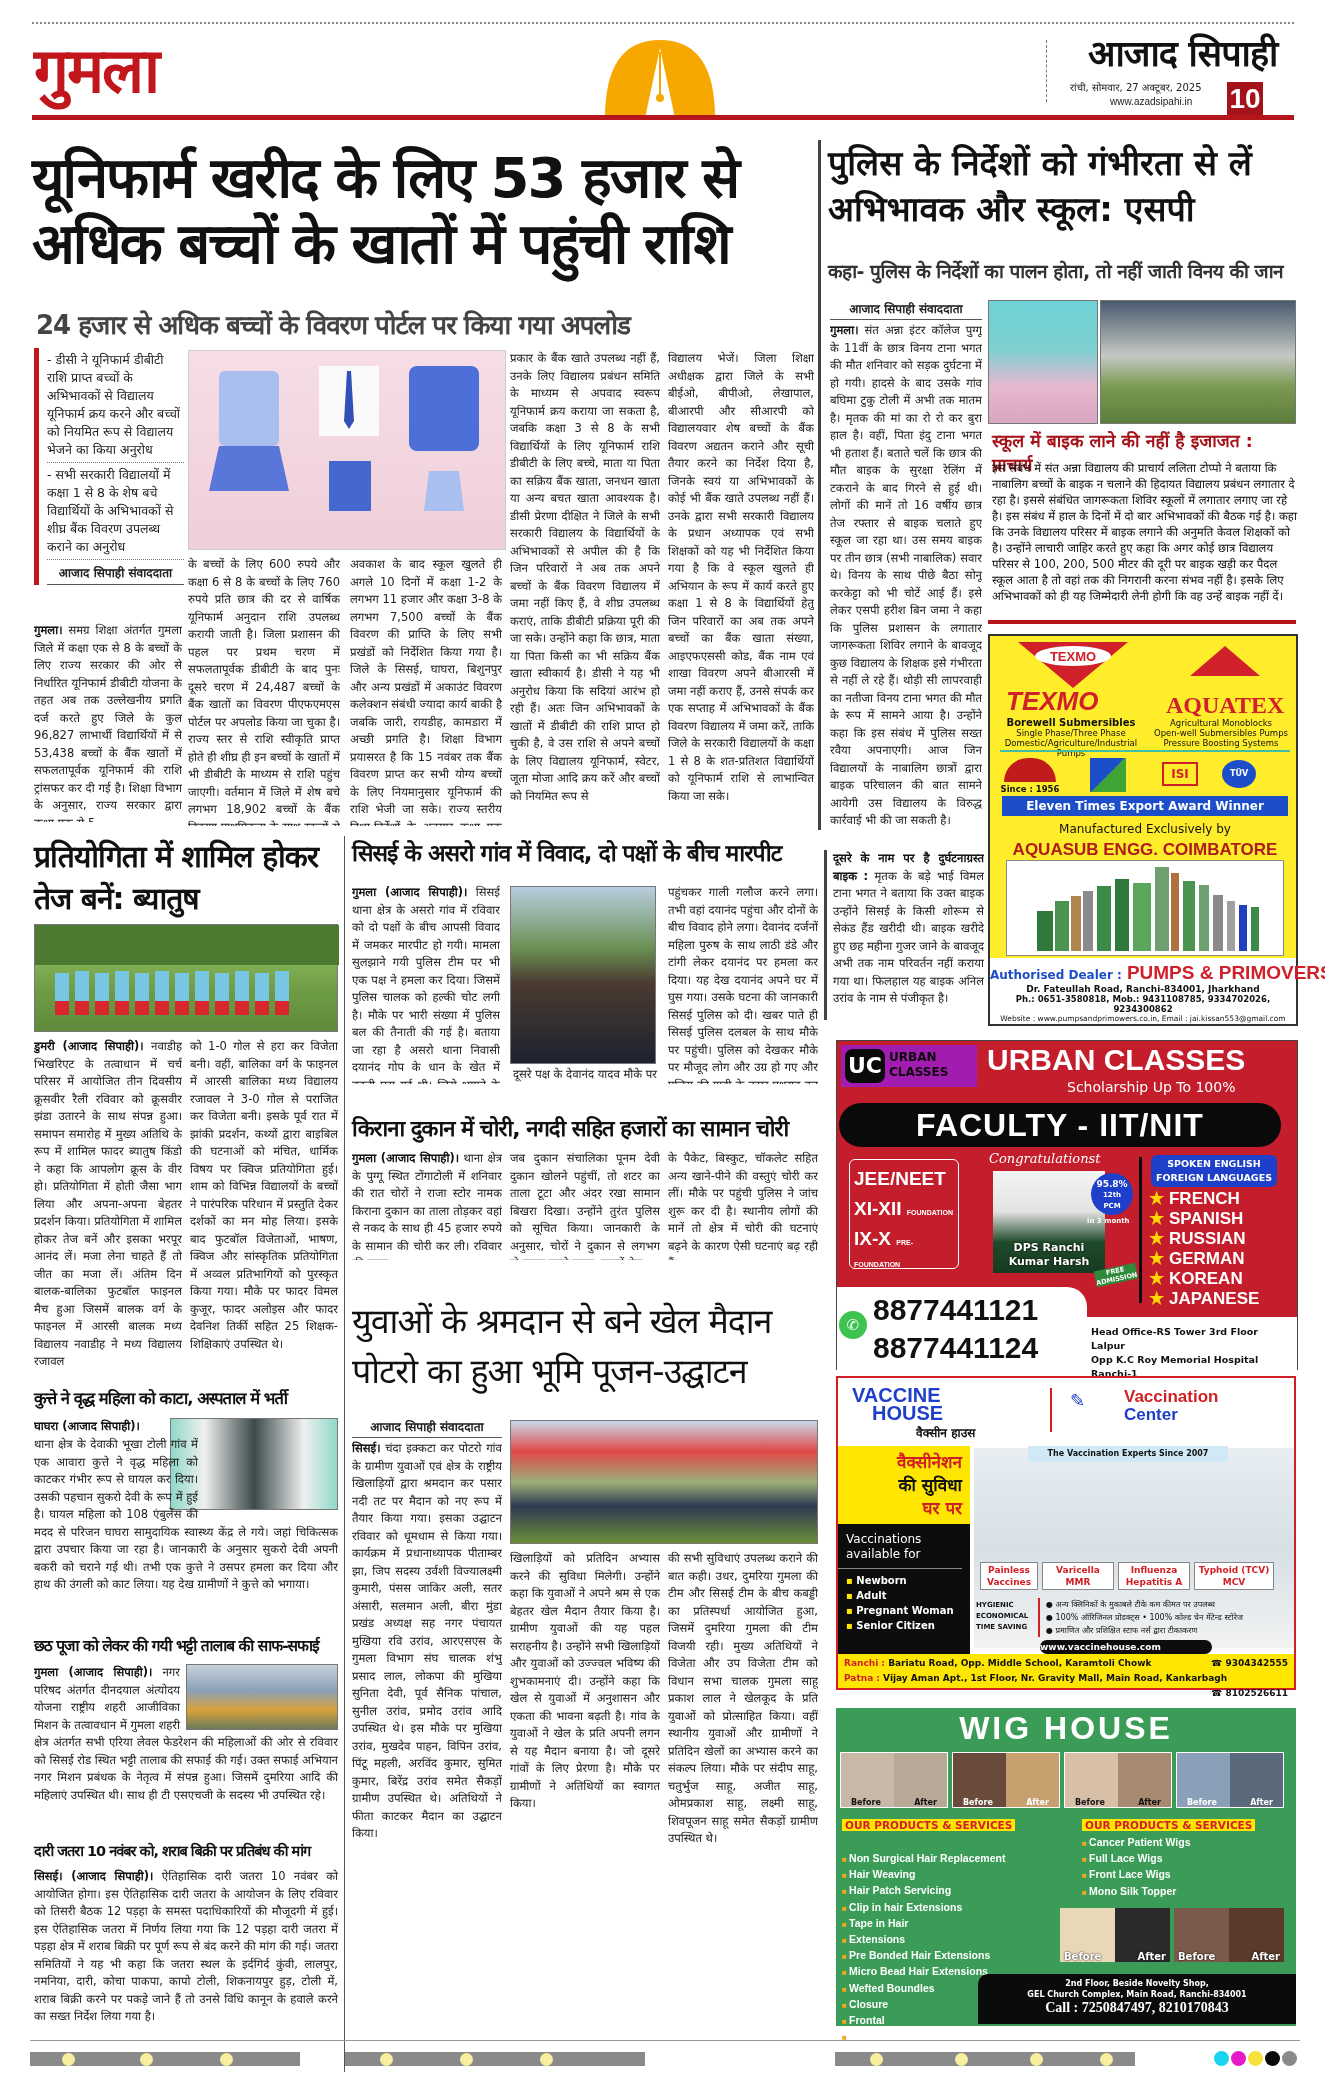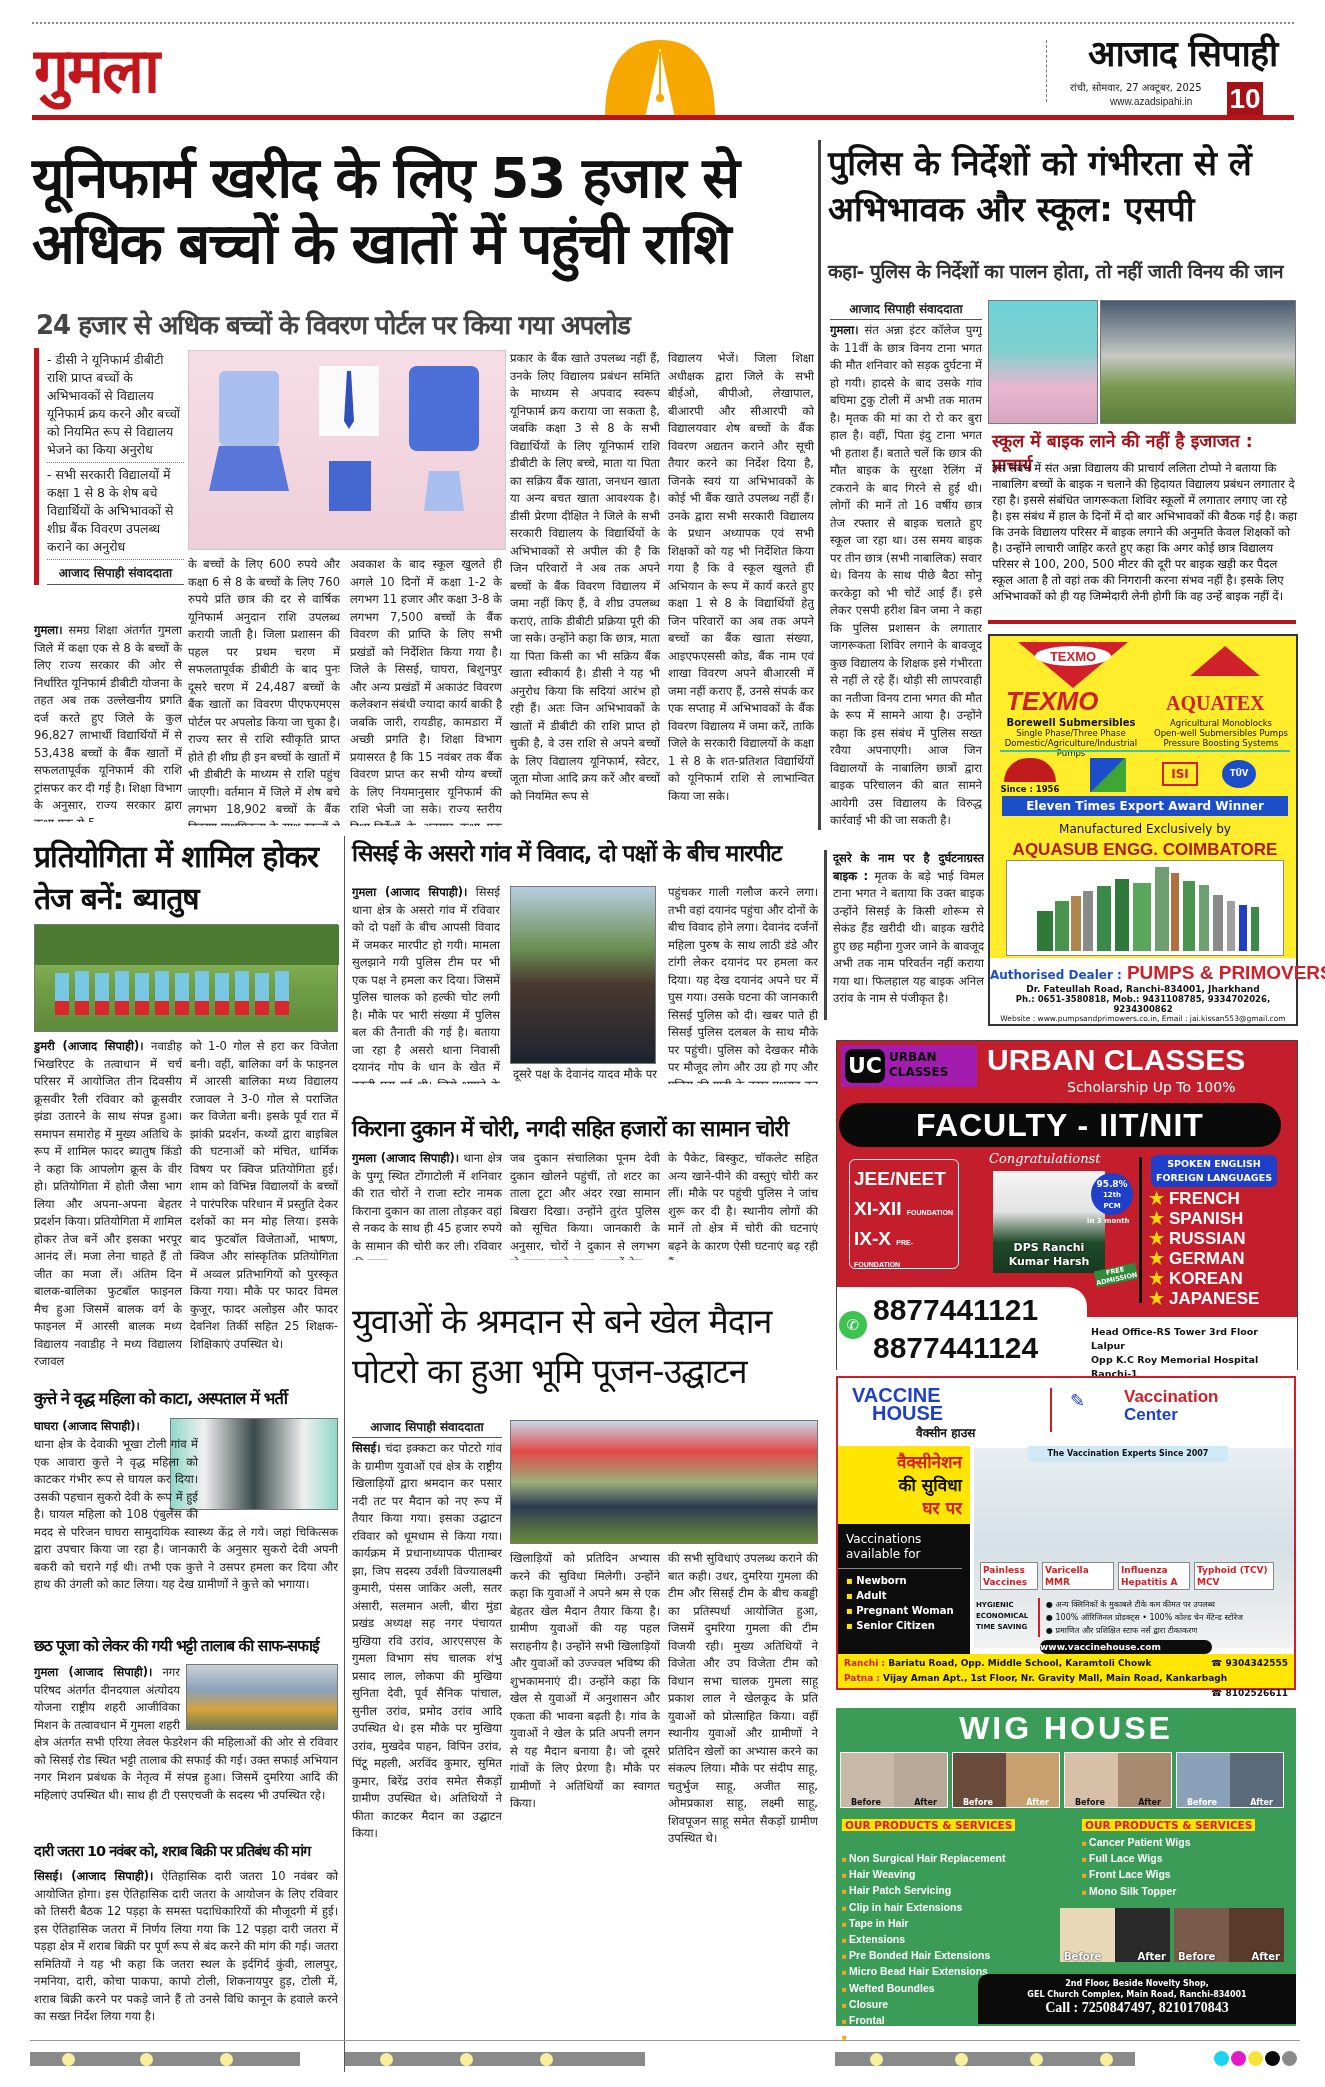--- a/index.html
+++ b/index.html
@@ -36,40 +36,40 @@
   .police-h1 { left: 828px; top: 140px; width: 470px; font-size: 34px; font-weight: bold; line-height: 46px; color: #111; }
   .police-sub { left: 828px; top: 258px; width: 470px; font-size: 19px; font-weight: bold; color: #333; letter-spacing: -0.5px; }
   .photo { background: #bbb; border: 1px solid #777; }
   .principal-h { left: 992px; top: 428px; width: 305px; font-size: 17.5px; font-weight: bold; color: #a5121a; }
   .principal-text { left: 992px; top: 460px; width: 305px; font-size: 11.5px; line-height: 16px; color: #111; }
   .red-underline { left: 988px; top: 620px; width: 308px; height: 4px; background: #b5161b; }
 
   
   .ad-texmo { left: 988px; top: 634px; width: 310px; height: 392px; background: #ffec2a; border: 2px solid #333; }
   .texmo-brand { left: 16px; top: 50px; font-size: 26px; font-weight: bold; font-style: italic; color: #d0202a; font-family: "Liberation Sans", sans-serif; }
-  .aquatex-brand { left: 176px; top: 56px; font-size: 20px; font-weight: bold; color: #d0202a; font-family: "Liberation Serif", serif; }
+  .aquatex-brand { left: 176px; top: 56px; font-size: 24px; font-weight: bold; color: #d0202a; font-family: "Liberation Serif", serif; }
   .ad-small { font-size: 8.5px; line-height: 10px; color: #111; text-align: center; }
   .award-bar { left: 12px; top: 160px; width: 286px; height: 20px; background: #1d4ec9; color: #fff; font-size: 12px; font-weight: bold; text-align: center; line-height: 20px; }
   .aquasub { left: 8px; top: 204px; width: 294px; text-align: center; font-size: 17px; font-weight: bold; color: #b01b1b; font-family: "Liberation Sans", sans-serif; }
   .pumps-img { left: 16px; top: 224px; width: 278px; height: 96px; background: #fff; border: 1px solid #888; }
   .dealer-bar { left: 0; top: 322px; width: 306px; height: 66px; background: #fff; }
 
   
   .ad-urban { left: 836px; top: 1040px; width: 462px; height: 330px; background: #c41d2c; border: 1px solid #444; }
   .faculty-pill { left: 2px; top: 62px; width: 442px; height: 44px; background: #0a0a0a; border-radius: 22px; color: #fff; font-size: 32px; font-weight: bold; text-align: center; line-height: 44px; font-family: "Liberation Sans", sans-serif; letter-spacing: 1px; }
   .lang { color: #fff; font-weight: bold; font-size: 17px; line-height: 20px; font-family: "Liberation Sans", sans-serif; }
   .phone-bar { left: 0; top: 246px; width: 250px; height: 84px; background: #fff; border-top-right-radius: 20px; }
   .phone-num { font-size: 30px; font-weight: bold; color: #111; font-family: "Liberation Sans", sans-serif; line-height: 37px; }
 
   
   .ad-vaccine { left: 836px; top: 1376px; width: 460px; height: 314px; background: #fff; border: 2px solid #d11f25; }
   .vac-yellow { left: 0; top: 68px; width: 132px; height: 82px; background: #ffe600; }
   .vac-black { left: 0; top: 146px; width: 132px; height: 130px; background: #0d0d0d; color: #fff; }
   .vac-foot { left: 0; top: 276px; width: 456px; height: 34px; background: #ffe600; font-size: 9px; font-weight: bold; line-height: 15px; padding: 2px 6px; }
-  .vac-chip { border: 1px solid #888; font-size: 9px; font-weight: bold; color: #d11f25; line-height: 12px; padding: 1px 2px; background: #fff; }
+  .vac-chip { border: 1px solid #888; font-size: 9px; font-weight: bold; color: #d11f25; text-align: center; line-height: 12px; padding: 1px 2px; background: #fff; }
 
   
   .ad-wig { left: 836px; top: 1708px; width: 460px; height: 318px; background: #3a9c56; }
   .wig-title { left: 0; top: 2px; width: 460px; text-align: center; color: #fff; font-size: 32px; font-weight: bold; letter-spacing: 3px; font-family: "Liberation Sans", sans-serif; }
   .wig-tag { background: #ffe600; color: #d0202a; font-size: 10.5px; font-weight: bold; padding: 0 3px; display: inline-block; }
   .wig-list { color: #fff; font-size: 10.5px; font-weight: bold; line-height: 15.2px; font-family: "Liberation Sans", sans-serif; }
   .wig-list div::before { content: "■ "; color: #f5a623; font-size: 8px; }
   .wig-foot { left: 142px; top: 266px; width: 318px; height: 50px; background: #0b0b0b; color: #fff; text-align: center; border-top-left-radius: 10px; }
 
   

